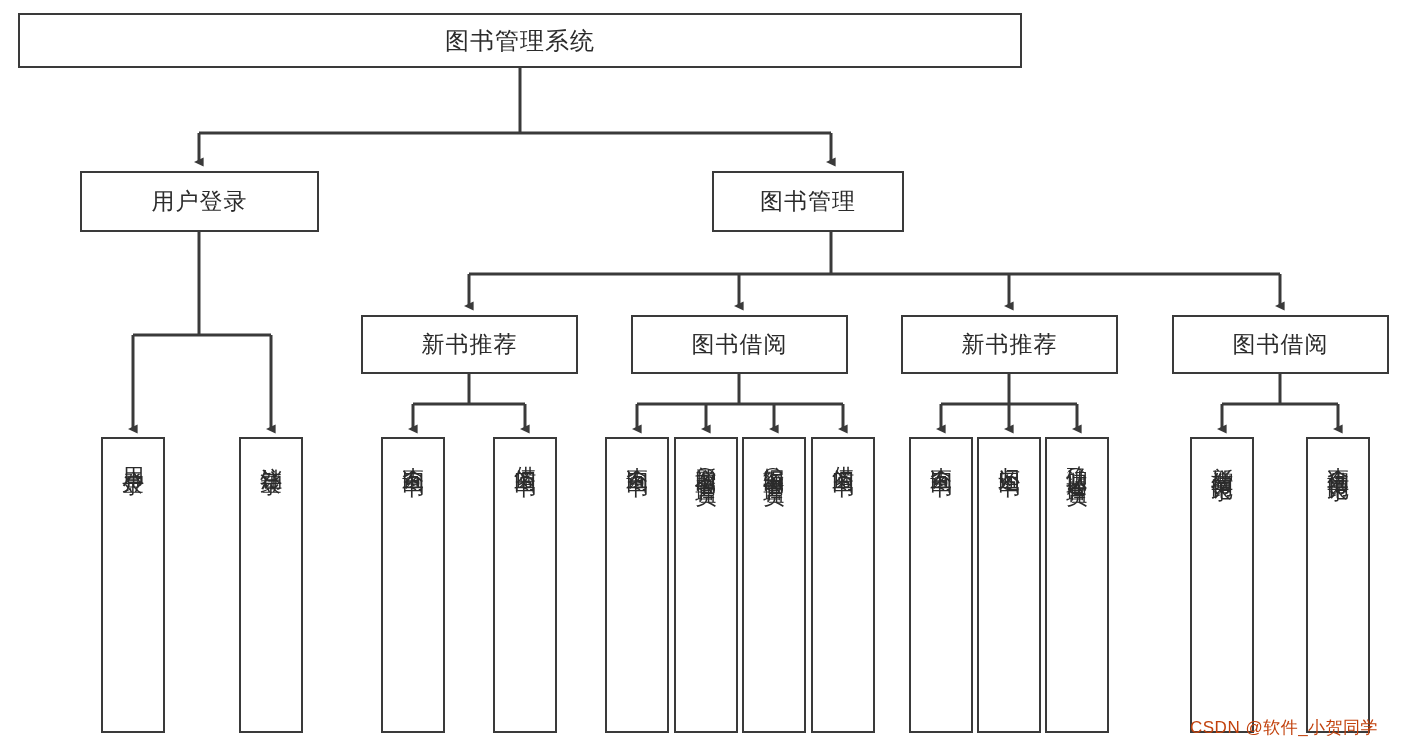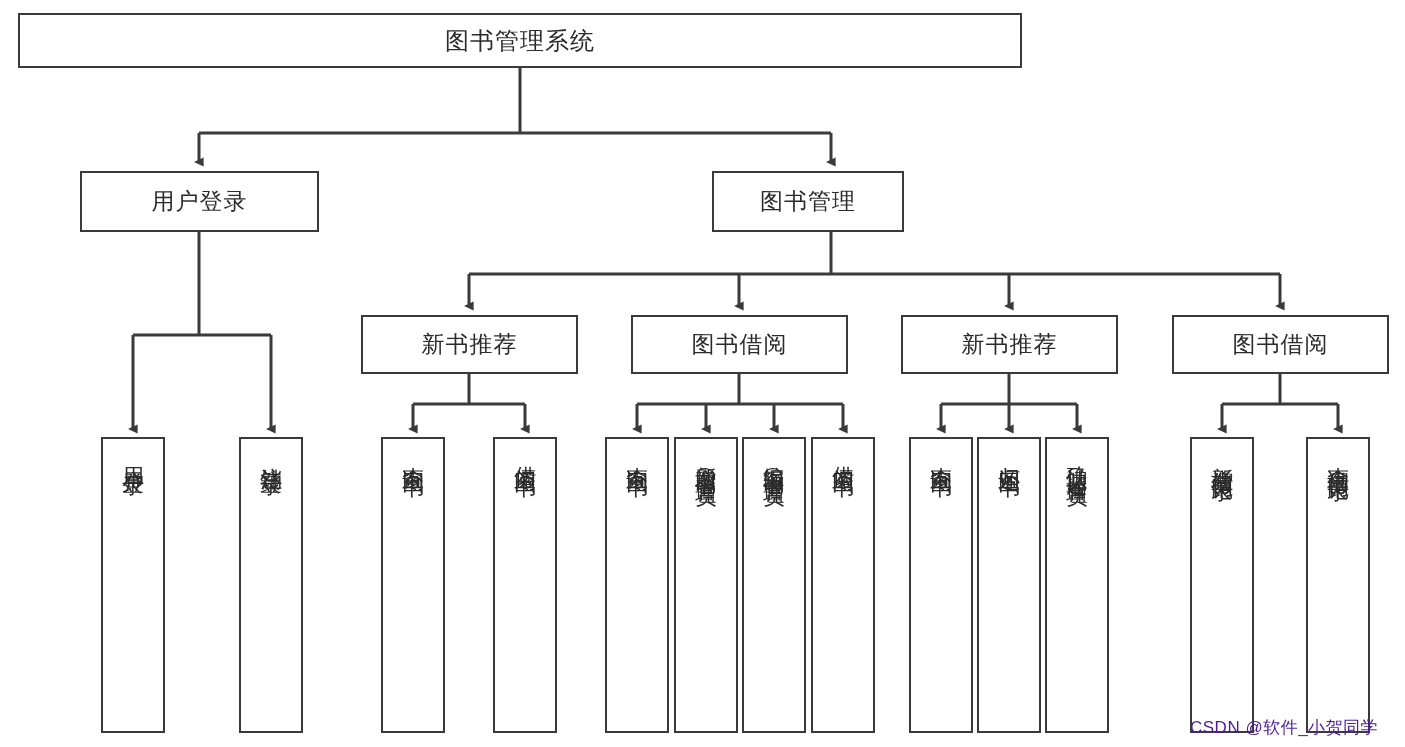--- a/index.html
+++ b/index.html
@@ -43,21 +43,21 @@
     line-height:1.02;
     letter-spacing:3px;
     display:block;
     text-align:left;
   }
   .node.leaf.tall-text{font-size:21px;}
   .watermark{
     position:absolute;
     left:1190px;top:716px;
     font-size:17px;
-    color:#4c1d95;
+    color:#c2410c;
     letter-spacing:0.5px;
     white-space:nowrap;
     z-index:3;
     font-family:"Liberation Sans","DejaVu Sans",sans-serif;
   }
 </style>
 </head>
 <body>
 
 <div id="diagram-root">

